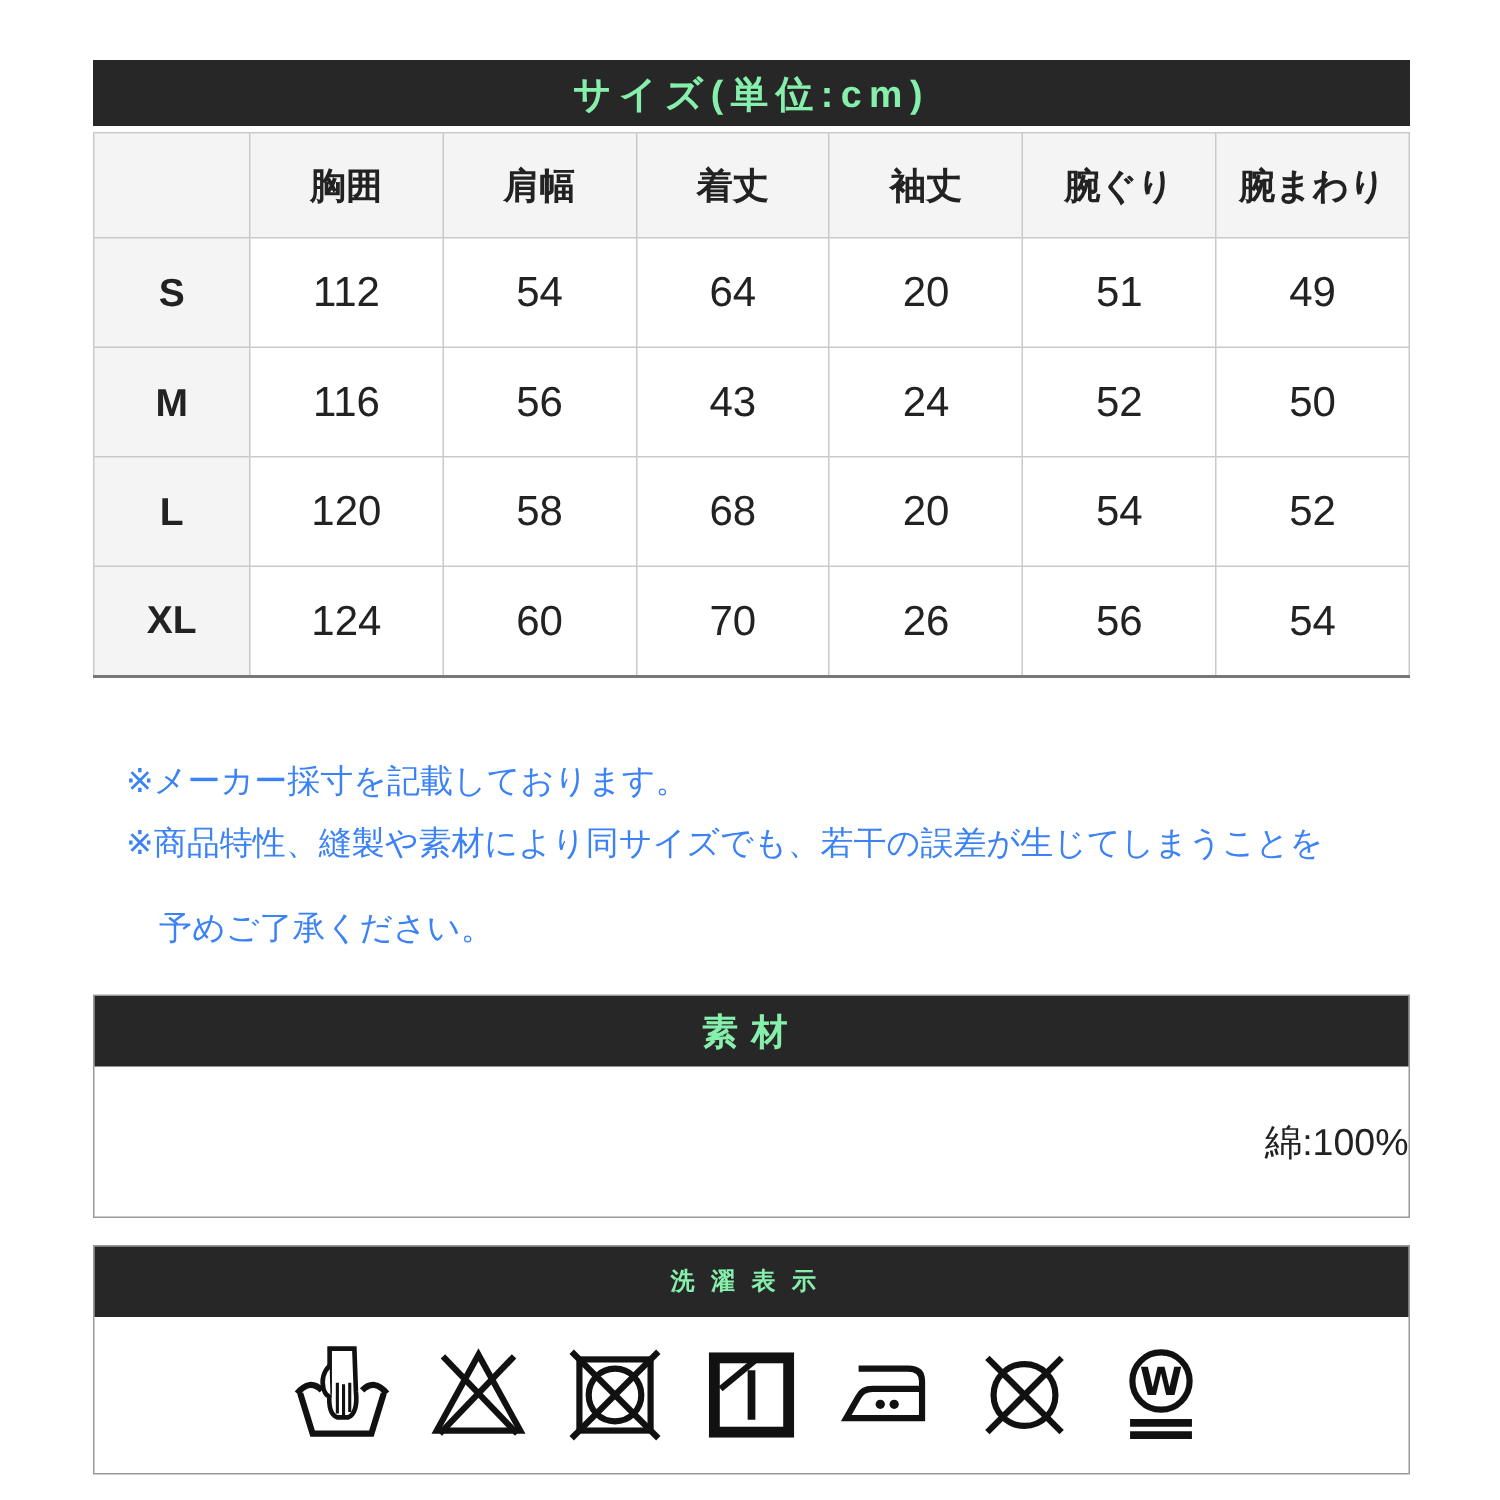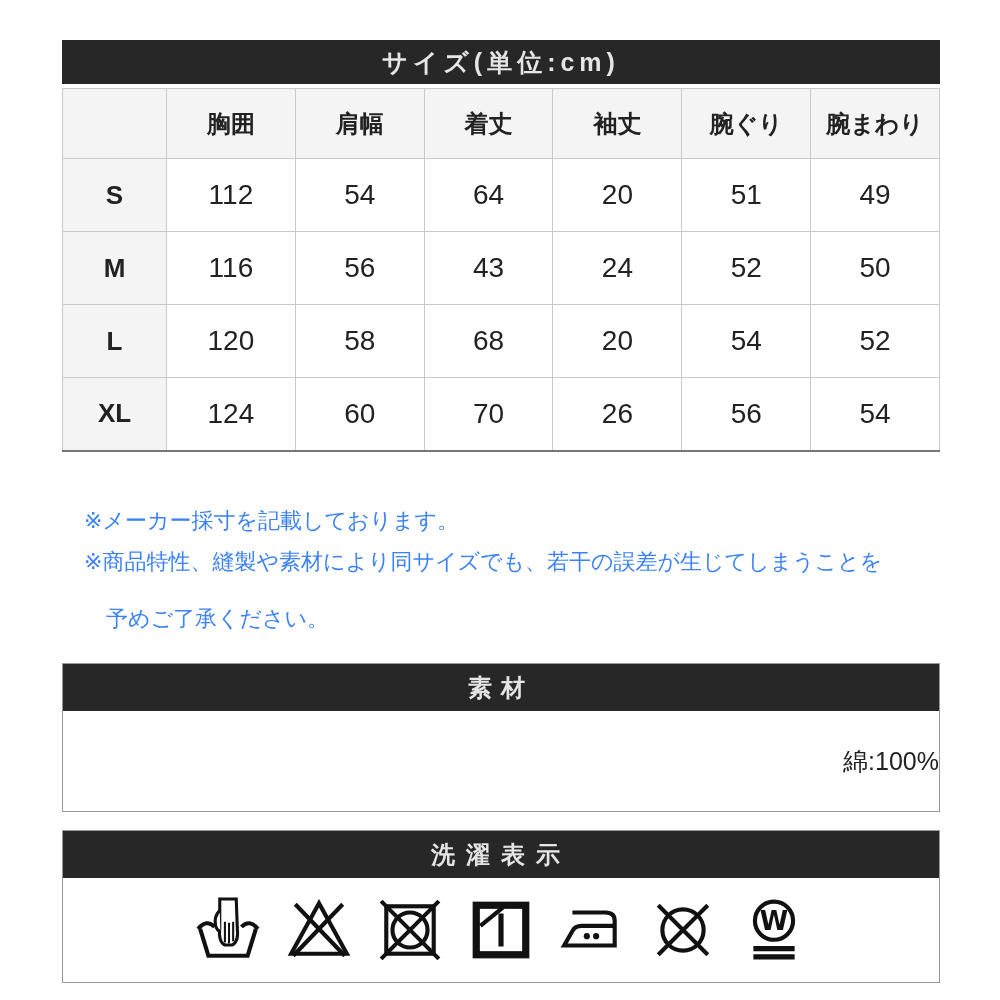--- a/index.html
+++ b/index.html
@@ -1,21 +1,21 @@
 <!DOCTYPE html>
 <html><head>
 <meta charset="utf-8">
 <style>
   * { margin:0; padding:0; box-sizing:border-box; }
   html,body { background:#ffffff; }
   body { font-family:"Liberation Sans","DejaVu Sans",sans-serif; color:#222; }
   .page { position:relative; width:1000px; height:1000px; background:#fff; overflow:hidden; }
 
   .black-bar {
-    background:#272727; color:#e5e5e5;
+    background:#272727; color:#86efac;
     display:flex; align-items:center; justify-content:center;
     font-weight:bold;
   }
 
   
   .size-section { position:absolute; left:62px; top:40px; width:878px; }
   .size-section .black-bar { height:44px; font-size:25px; letter-spacing:5px; }
   table.size-table {
     margin-top:4px; width:100%; border-collapse:collapse; table-layout:fixed;
     border:1px solid #9a9a9a; border-bottom:2px solid #777;
@@ -34,21 +34,21 @@
   .notes .note-line { white-space:nowrap; }
   .notes .indent { padding-left:22px;margin-top:16px; }
 
   
   .material-section { position:absolute; left:62px; top:663px; width:878px; border:1px solid #999; background:#fff; }
   .material-section .black-bar { height:47px; font-size:24px; letter-spacing:9px; }
   .material-body { height:100px; display:flex; align-items:center; justify-content:flex-end; font-size:25px; color:#222; }
 
   
   .care-section { position:absolute; left:62px; top:830px; width:878px; border:1px solid #999; background:#fff; }
-  .care-section .black-bar { height:47px; font-size:24px; letter-spacing:11px; }
+  .care-section .black-bar { height:47px; font-size:16px; letter-spacing:11px; }
   .care-body { height:104px; display:flex; align-items:center; justify-content:center; gap:25px; }
   .care-icon { width:66px; height:66px; display:block; }
   .care-icon text { font-family:"DejaVu Sans","Liberation Sans",sans-serif; }
 </style>
 </head>
 <body>
 
 <div class="page">
 
   <div class="size-section">

